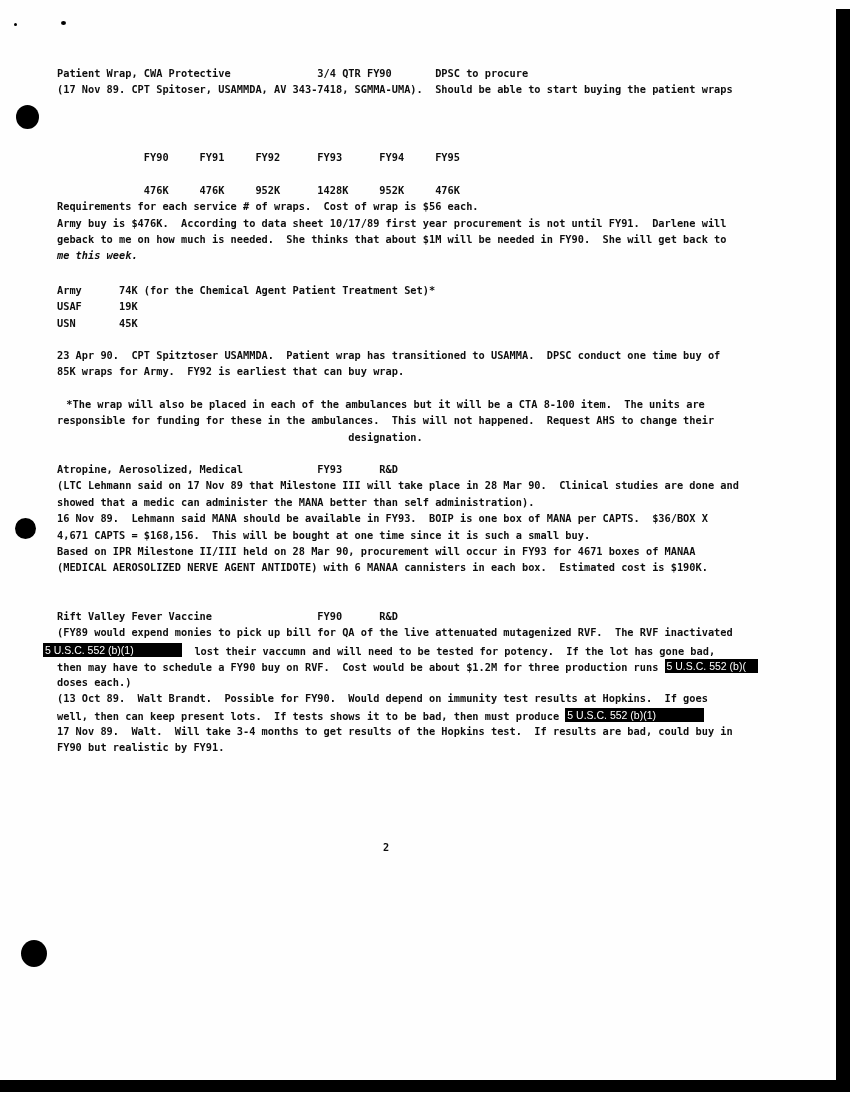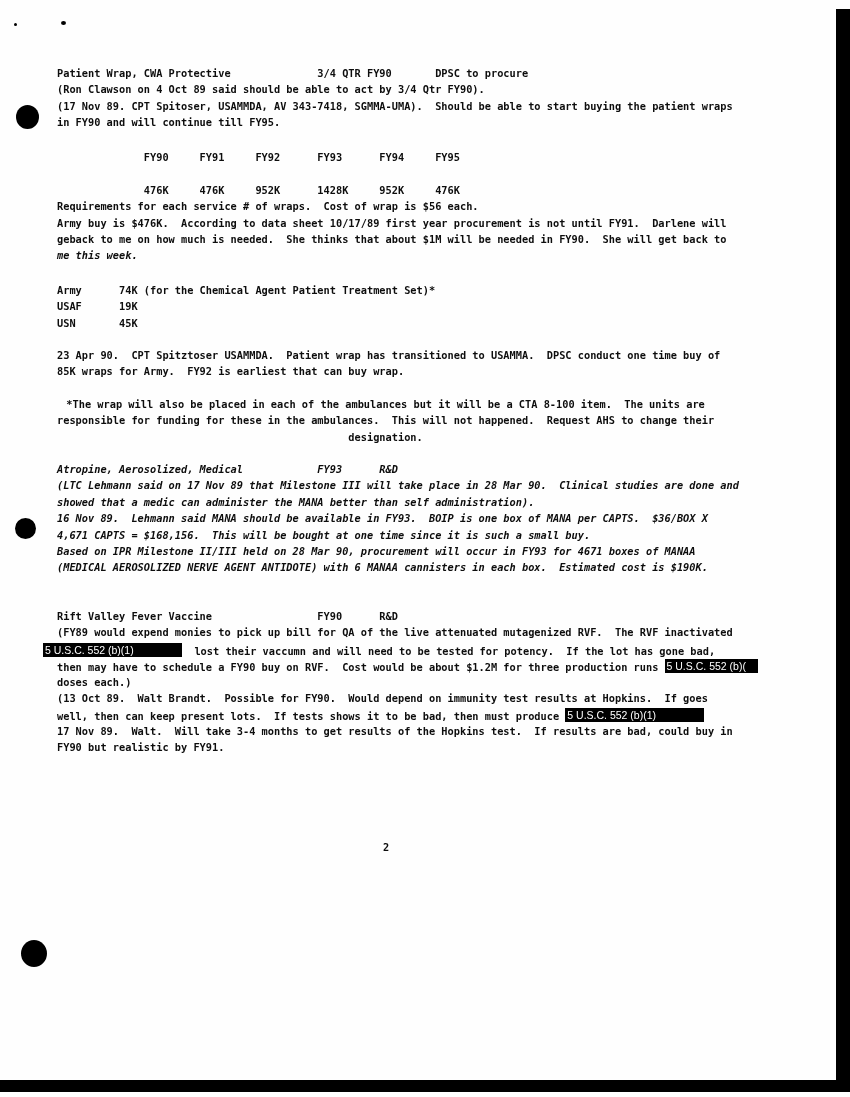--- a/index.html
+++ b/index.html
@@ -79,23 +79,21 @@
   <div class="speck s1"></div>
   <div class="speck s2"></div>
   <div class="hole h1"></div>
   <div class="hole h2"></div>
   <div class="hole h3"></div>
   <div class="edge-right"></div>
   <div class="edge-bottom"></div>
   <div id="doc-blocks">
       <div class="block" style="top: 65px;">
         <div class="line">Patient Wrap, CWA Protective              3/4 QTR FY90       DPSC to procure</div>
-        <div class="line">(Ron Clawson on 4 Oct 89 said should be able to act by 3/4 Qtr FY90).</div>
         <div class="line">(17 Nov 89. CPT Spitoser, USAMMDA, AV 343-7418, SGMMA-UMA).  Should be able to start buying the patient wraps</div>
-        <div class="line">in FY90 and will continue till FY95.</div>
       </div>
       <div class="block" style="top: 149px;">
         <div class="line">              FY90     FY91     FY92      FY93      FY94     FY95</div>
         <div class="line"></div>
         <div class="line">              476K     476K     952K      1428K     952K     476K</div>
         <div class="line">Requirements for each service # of wraps.  Cost of wrap is $56 each.</div>
         <div class="line">Army buy is $476K.  According to data sheet 10/17/89 first year procurement is not until FY91.  Darlene will</div>
         <div class="line">geback to me on how much is needed.  She thinks that about $1M will be needed in FY90.  She will get back to</div>
         <div class="line italic">me this week.</div>
       </div>
@@ -106,21 +104,21 @@
       </div>
       <div class="block" style="top: 347px;">
         <div class="line">23 Apr 90.  CPT Spitztoser USAMMDA.  Patient wrap has transitioned to USAMMA.  DPSC conduct one time buy of</div>
         <div class="line">85K wraps for Army.  FY92 is earliest that can buy wrap.</div>
       </div>
       <div class="block" style="top: 396px; text-align: center;">
         <div class="line">*The wrap will also be placed in each of the ambulances but it will be a CTA 8-100 item.  The units are</div>
         <div class="line">responsible for funding for these in the ambulances.  This will not happened.  Request AHS to change their</div>
         <div class="line">designation.</div>
       </div>
-      <div class="block" style="top: 461px; font-style: italic;">
+      <div class="block" style="top: 461px;">
         <div class="line">Atropine, Aerosolized, Medical            FY93      R&amp;D</div>
         <div class="line">(LTC Lehmann said on 17 Nov 89 that Milestone III will take place in 28 Mar 90.  Clinical studies are done and</div>
         <div class="line">showed that a medic can administer the MANA better than self administration).</div>
         <div class="line">16 Nov 89.  Lehmann said MANA should be available in FY93.  BOIP is one box of MANA per CAPTS.  $36/BOX X</div>
         <div class="line">4,671 CAPTS = $168,156.  This will be bought at one time since it is such a small buy.</div>
         <div class="line">Based on IPR Milestone II/III held on 28 Mar 90, procurement will occur in FY93 for 4671 boxes of MANAA</div>
         <div class="line">(MEDICAL AEROSOLIZED NERVE AGENT ANTIDOTE) with 6 MANAA cannisters in each box.  Estimated cost is $190K.</div>
       </div>
       <div class="block" style="top: 608px;">
         <div class="line">Rift Valley Fever Vaccine                 FY90      R&amp;D</div>

